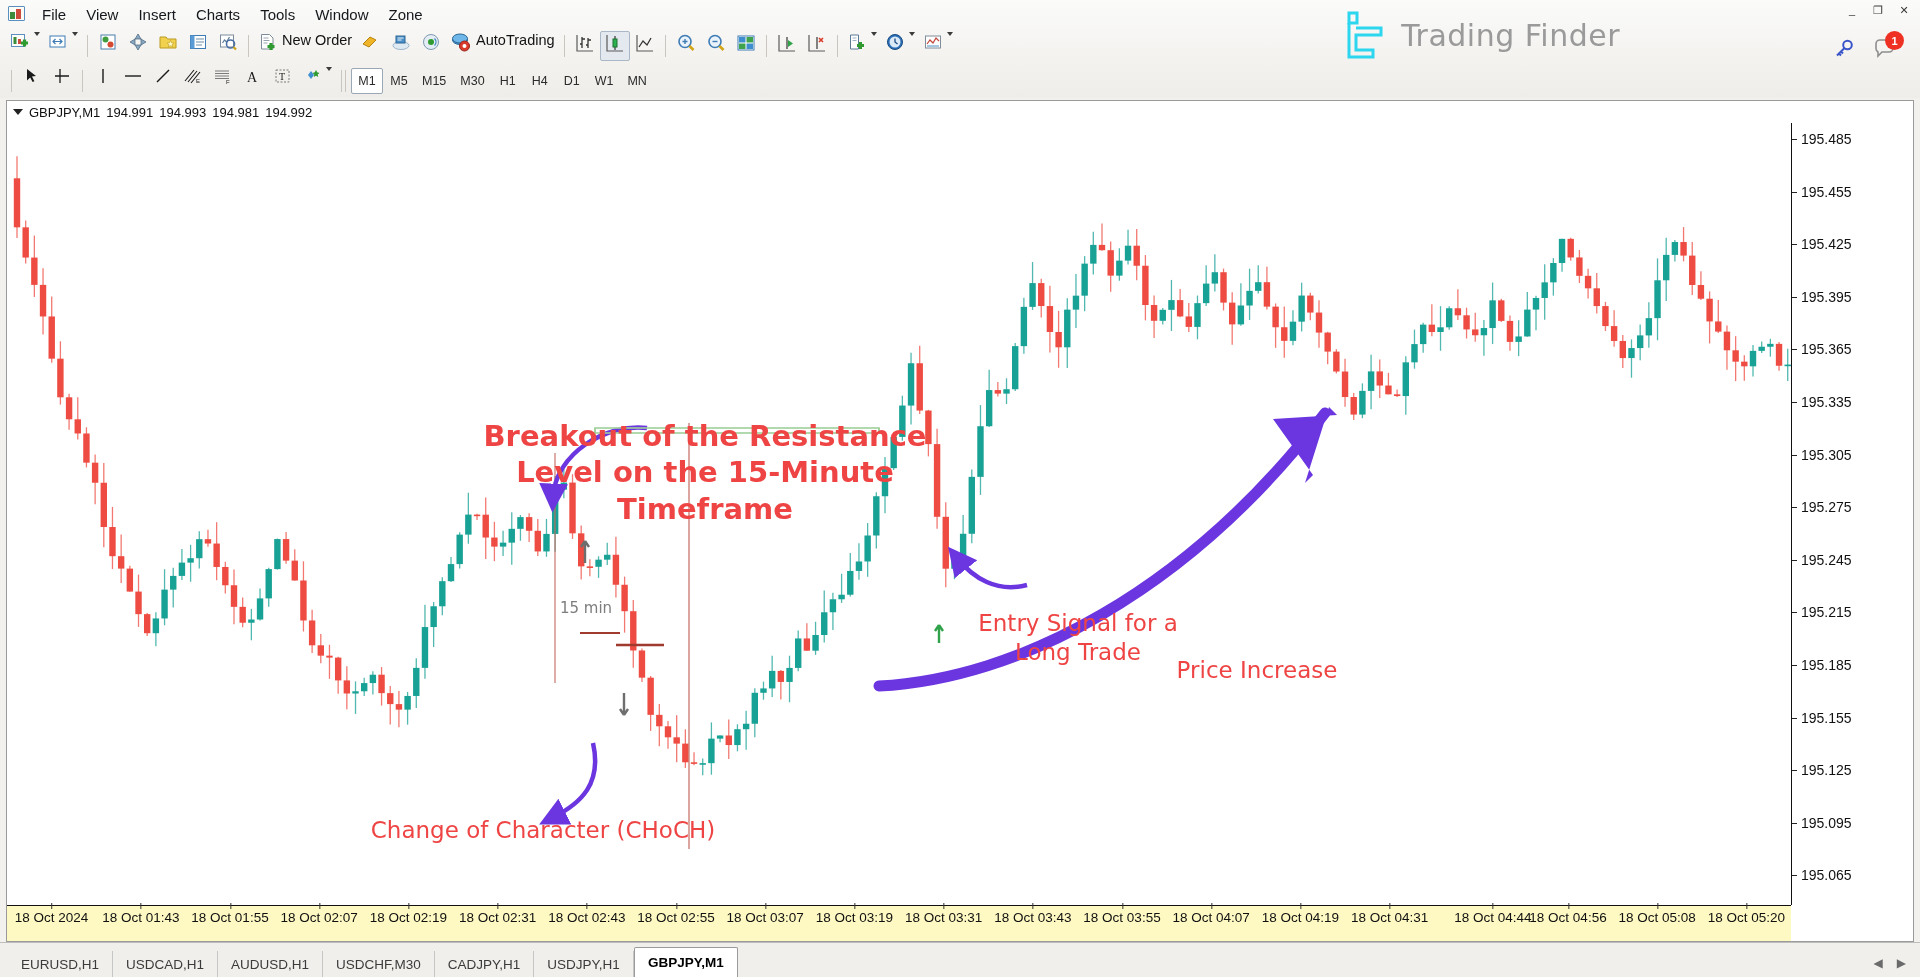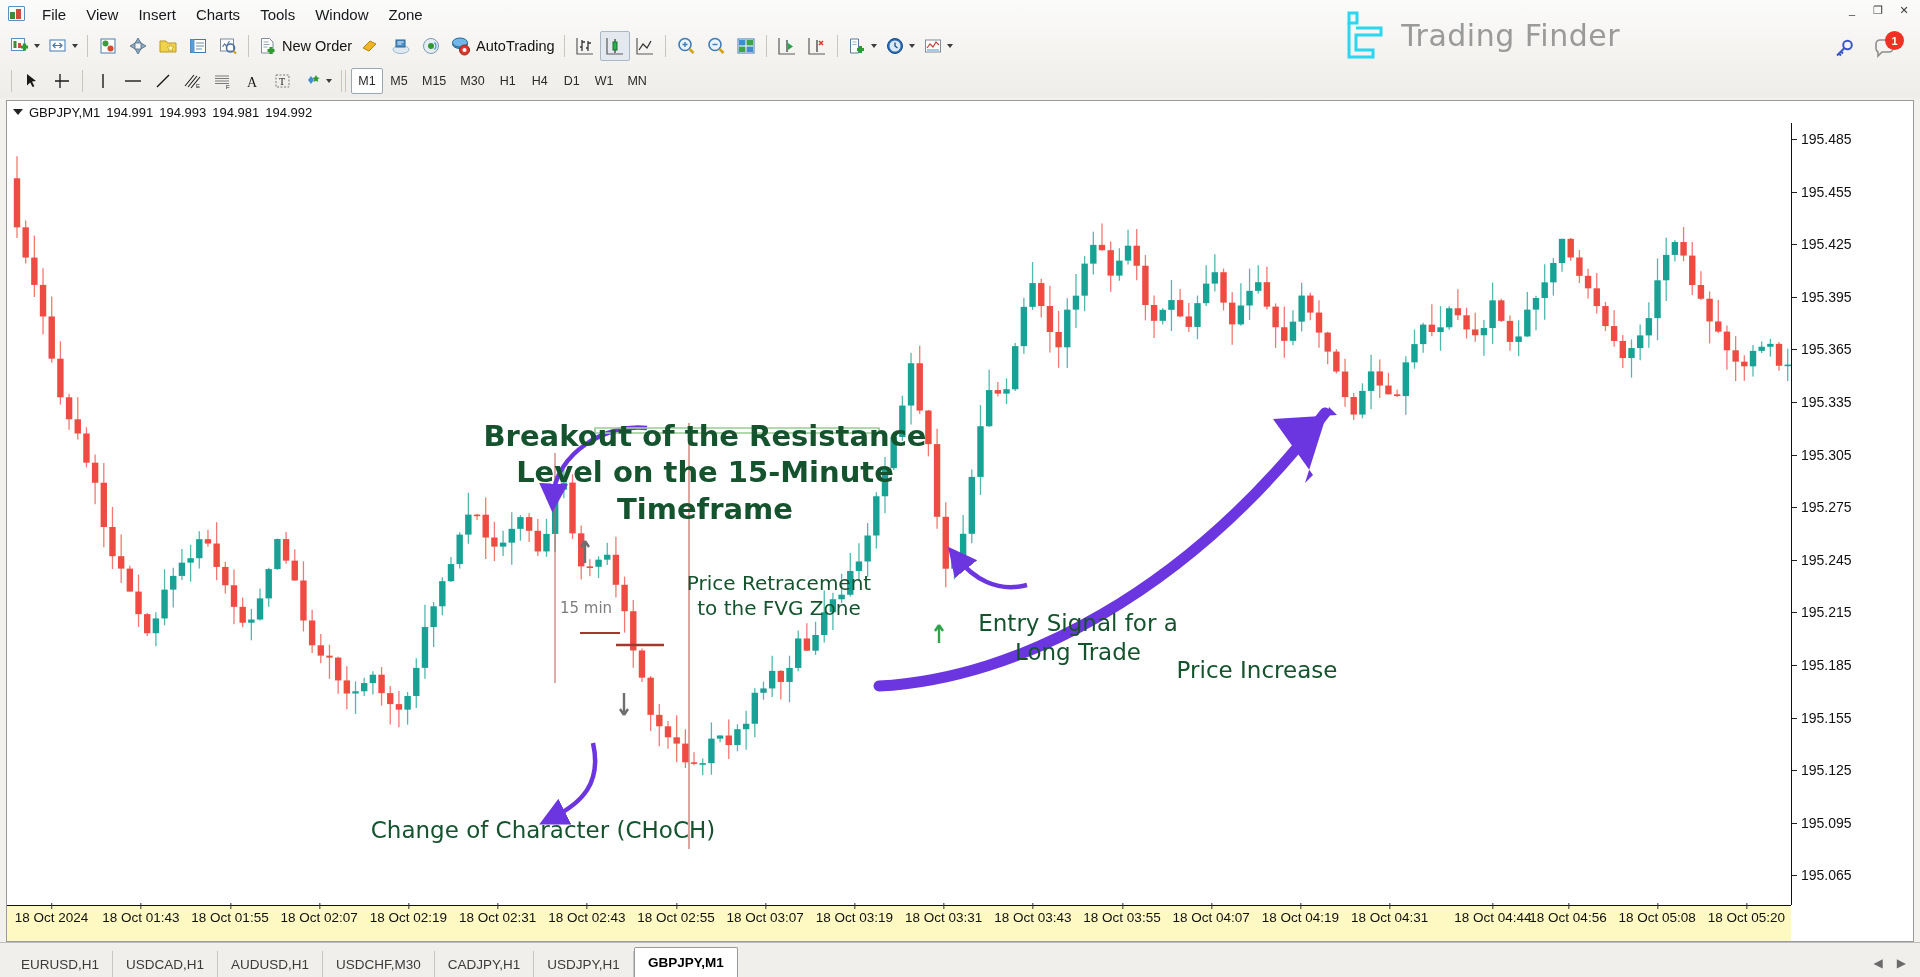--- a/index.html
+++ b/index.html
@@ -36,21 +36,21 @@
   .wincontrols { position:absolute; right:4px; top:2px; display:flex; gap:2px; }
   .wc { width:24px; height:16px; display:flex; align-items:center; justify-content:center;
         font-size:11px; color:#3b3b3b; background:transparent; border:0; cursor:default;}
 
   
   .toolbar1 {
     position:absolute; left:0; top:28px; width:1200px; height:36px;
     display:flex; align-items:center; padding-left:6px; gap:0px;
   }
   .tbtn {
-    height:30px; min-width:30px; display:flex; align-items:center; justify-content:center;
+    height:30px; min-width:30px; display:flex; justify-content:center;
     border:1px solid transparent; border-radius:2px; padding:0 3px; cursor:default; position:relative;
   }
   .tbtn.sel { border-color:#aab7c6; background:#e4e9ef; }
   .tbtn .lbl { font-size:14.5px; margin-left:4px; color:#131313; white-space:nowrap;}
   .caret { width:0;height:0;border-left:3.5px solid transparent;border-right:3.5px solid transparent;
            border-top:4px solid #3b3b3b; margin-left:4px;}
   .tsep { width:1px; height:22px; background:#c9c6c0; margin:0 5px; }
 
   
   .toolbar2 {
@@ -101,21 +101,21 @@
   .price-tick:before { content:""; position:absolute; left:0; top:50%; width:5px;height:1px;background:#222;}
   .time-axis {
     position:absolute; left:0; right:122px; bottom:0; height:36px;
     border-top:1.5px solid #111; background:#fef9c3;
   }
   .time-tick { position:absolute; top:4px; font-size:13.5px; color:#111; transform:translateX(-50%); white-space:nowrap;}
   .time-tick:before { content:""; position:absolute; left:50%; top:-7px; width:1px;height:6px;background:#333;}
 
   
   .anno {
-    position:absolute; text-align:center; color:#14532d; line-height:1.25;
+    position:absolute; text-align:center; color:#ef4444; line-height:1.25;
     font-family:"DejaVu Sans", sans-serif; white-space:pre-line; pointer-events:none;
   }
   .anno.big { font-size:29px; font-weight:600; }
   .anno.mid { font-size:20px; font-weight:500; }
   .anno.lg { font-size:23px; font-weight:500; }
 
   
   .tabbar {
     position:absolute; left:0; bottom:0; width:1920px; height:35px;
     background:#f0efec; border-top:1px solid #bdbdbd; display:flex; align-items:flex-end;
@@ -893,22 +893,20 @@
         <path d="M578 440 v -22 M578 418 l -4 6 M578 418 l 4 6" stroke="#6e6e6e" stroke-width="2.4" fill="none"></path>
         <path d="M617 570 v 22 M617 592 l -4 -6 M617 592 l 4 -6" stroke="#6e6e6e" stroke-width="2.4" fill="none"></path>
         <path d="M609 522 h 48" stroke="#a03a2f" stroke-width="2.4"></path>
         <path d="M573 510 h 40" stroke="#a03a2f" stroke-width="2"></path>
         <path d="M932 520 l 0 -18 M932 502 l -4 6 M932 502 l 4 6" stroke="#2fa24a" stroke-width="2.4" fill="none"></path>
       </svg>
 
       <div class="anno big" style="left:698px; top:295px; width:520px; transform:translateX(-50%)">Breakout of the Resistance
 Level on the 15-Minute
 Timeframe</div>
-      <div class="anno mid" style="left:772px; top:448px; width:340px; transform:translateX(-50%)">Price Retracement
-to the FVG Zone</div>
       <div class="anno lg" style="left:1071px; top:486px; width:330px; transform:translateX(-50%)">Entry Signal for a
 Long Trade</div>
       <div class="anno lg" style="left:1250px; top:533px; width:300px; transform:translateX(-50%)">Price Increase</div>
       <div class="anno lg" style="left:536px; top:693px; width:480px; transform:translateX(-50%)">Change of Character (CHoCH)</div>
       <div class="anno" style="left:579px; top:476px; width:120px; transform:translateX(-50%); font-size:15px; color:#7d7d7d;">15 min</div>
     </div>
 
     <div class="price-axis">
         <div class="price-tick" style="top: 16px;">195.485</div>
         <div class="price-tick" style="top: 68.6px;">195.455</div>

